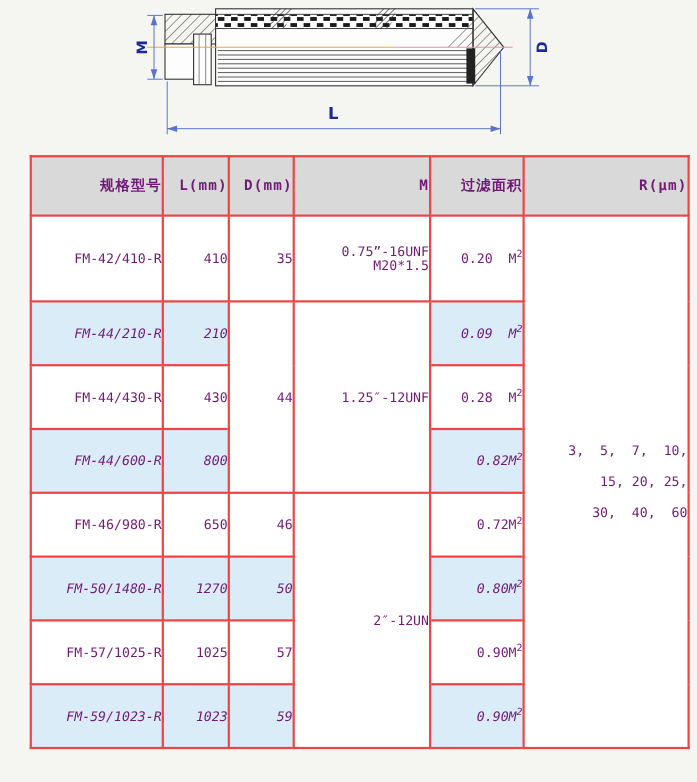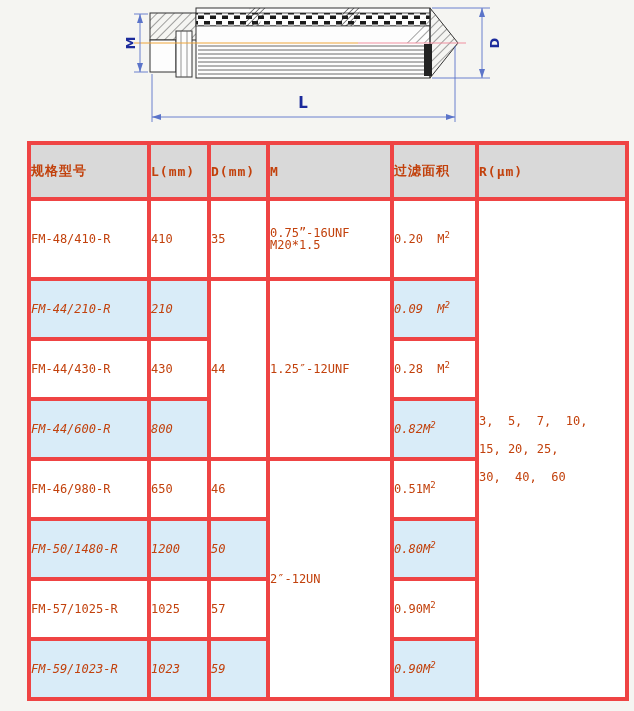--- a/index.html
+++ b/index.html
@@ -13,25 +13,25 @@
   .diagram-wrap{
     position:absolute;top:0;left:0;width:634px;height:138px;
   }
   table.spec{
     position:absolute;left:27px;top:141px;
     width:598px;
     border-collapse:collapse;
     table-layout:fixed;
   }
   table.spec th, table.spec td{
-    border:4px solid #ef4444;
-    text-align:left;
+    border:2px solid #ef4444;
+    text-align:right;
     vertical-align:middle;
     background:#ffffff;
-    color:#c2410c;
+    color:#701a75;
     padding:0;
   }
   table.spec th{
     background:#d9d9d9;
     height:52px;
     font-family:"DejaVu Sans Mono","DejaVu Sans",monospace;
     font-size:13px;
     font-weight:bold;
     letter-spacing:1px;
   }
@@ -144,21 +144,21 @@
       <th>规格型号</th>
       <th>L(mm)</th>
       <th>D(mm)</th>
       <th>M</th>
       <th>过滤面积</th>
       <th>R(μm)</th>
     </tr>
   </thead>
   <tbody>
     <tr class="row-first">
-      <td class="striped">FM-48/410-R</td>
+      <td class="striped">FM-42/410-R</td>
       <td class="striped">410</td>
       <td class="striped">35</td>
       <td class="striped mcell">
         <div class="m-line1">0.75”-16UNF</div>
         <div>M20*1.5</div>
       </td>
       <td class="striped"><span class="pre">0.20  M</span><sup class="sq">2</sup></td>
       <td class="rcell" rowspan="8">
         <div class="pre">3,  5,  7,  10,</div>
         <div class="pre">15, 20, 25,</div>
@@ -180,25 +180,25 @@
     <tr class="alt">
       <td class="striped">FM-44/600-R</td>
       <td class="striped">800</td>
       <td class="striped"><span class="pre">0.82M</span><sup class="sq">2</sup></td>
     </tr>
     <tr>
       <td class="striped">FM-46/980-R</td>
       <td class="striped">650</td>
       <td class="striped">46</td>
       <td rowspan="4">2″-12UN</td>
-      <td class="striped"><span class="pre">0.51M</span><sup class="sq">2</sup></td>
+      <td class="striped"><span class="pre">0.72M</span><sup class="sq">2</sup></td>
     </tr>
     <tr class="alt">
       <td class="striped">FM-50/1480-R</td>
-      <td class="striped">1200</td>
+      <td class="striped">1270</td>
       <td class="striped">50</td>
       <td class="striped"><span class="pre">0.80M</span><sup class="sq">2</sup></td>
     </tr>
     <tr>
       <td class="striped">FM-57/1025-R</td>
       <td class="striped">1025</td>
       <td class="striped">57</td>
       <td class="striped"><span class="pre">0.90M</span><sup class="sq">2</sup></td>
     </tr>
     <tr class="alt">

